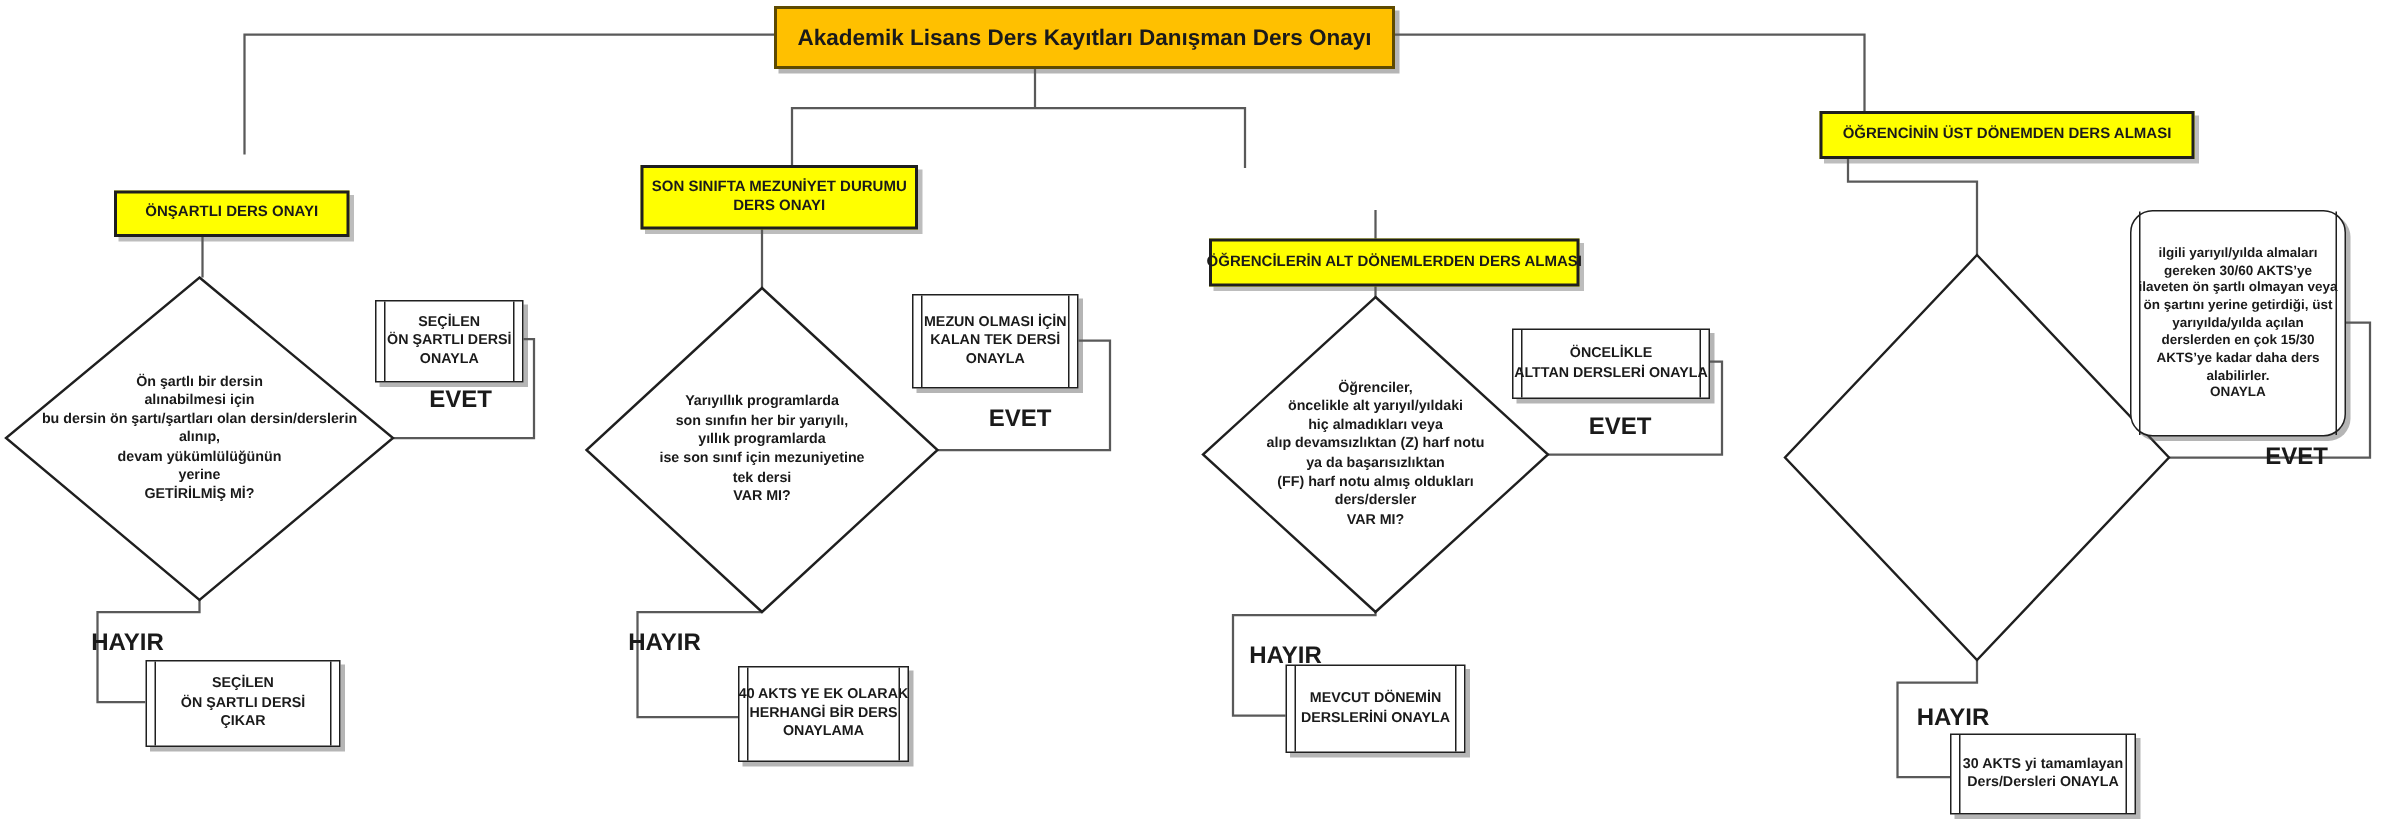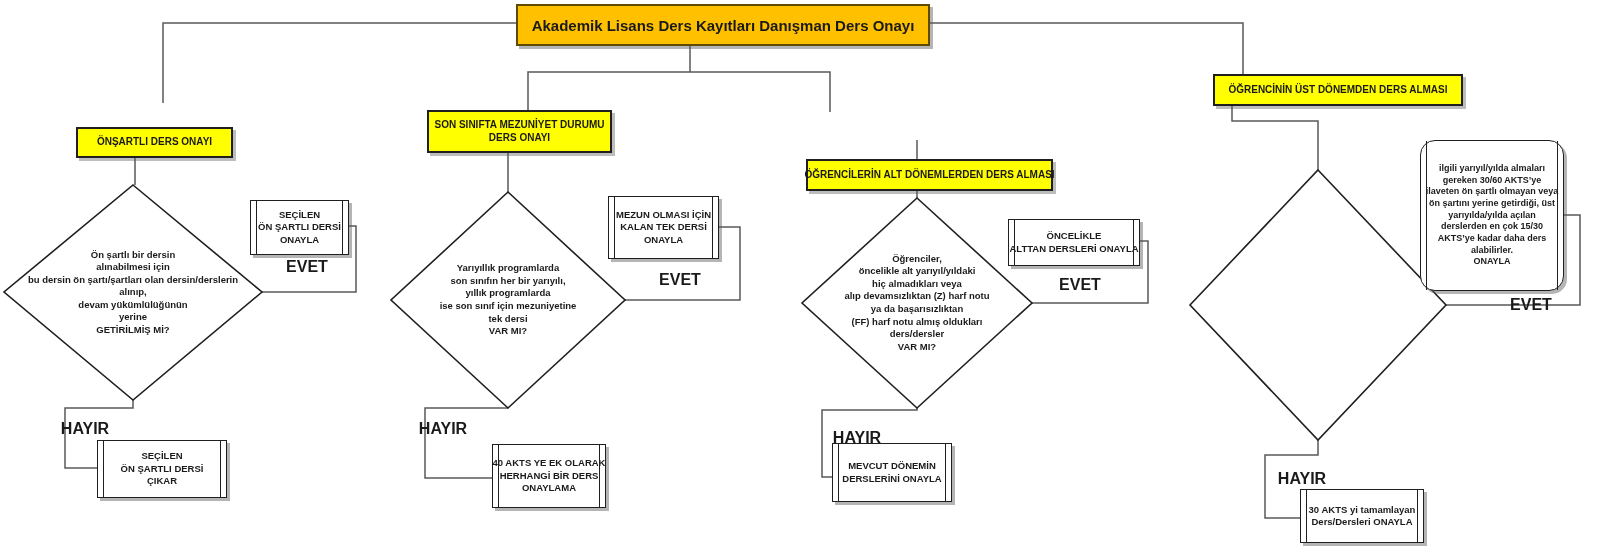--- a/index.html
+++ b/index.html
@@ -116,21 +116,21 @@
 ONAYLA</div>
   <div class="edge-label" style="left:648px;top:271px;">EVET</div>
   <div class="pbox" style="left:492px;top:444px;width:112px;height:62px;">40 AKTS YE EK OLARAK
 HERHANGİ BİR DERS
 ONAYLAMA</div>
   <div class="edge-label" style="left:411px;top:420px;">HAYIR</div>
 
   <div class="pbox" style="left:1008px;top:219px;width:130px;height:45px;">ÖNCELİKLE
 ALTTAN DERSLERİ ONAYLA</div>
   <div class="edge-label" style="left:1048px;top:276px;">EVET</div>
-  <div class="pbox" style="left:832px;top:443px;width:118px;height:57px;">MEVCUT DÖNEMİN
+  <div class="pbox" style="left:857px;top:443px;width:118px;height:57px;">MEVCUT DÖNEMİN
 DERSLERİNİ ONAYLA</div>
   <div class="edge-label" style="left:825px;top:429px;">HAYIR</div>
 
   <div class="pbox" style="left:1420px;top:140px;width:142px;height:149px;font-size:9px;border-radius:15px;">ilgili yarıyıl/yılda almaları
 gereken 30/60 AKTS’ye
 ilaveten ön şartlı olmayan veya
 ön şartını yerine getirdiği, üst
 yarıyılda/yılda açılan
 derslerden en çok 15/30
 AKTS’ye kadar daha ders

